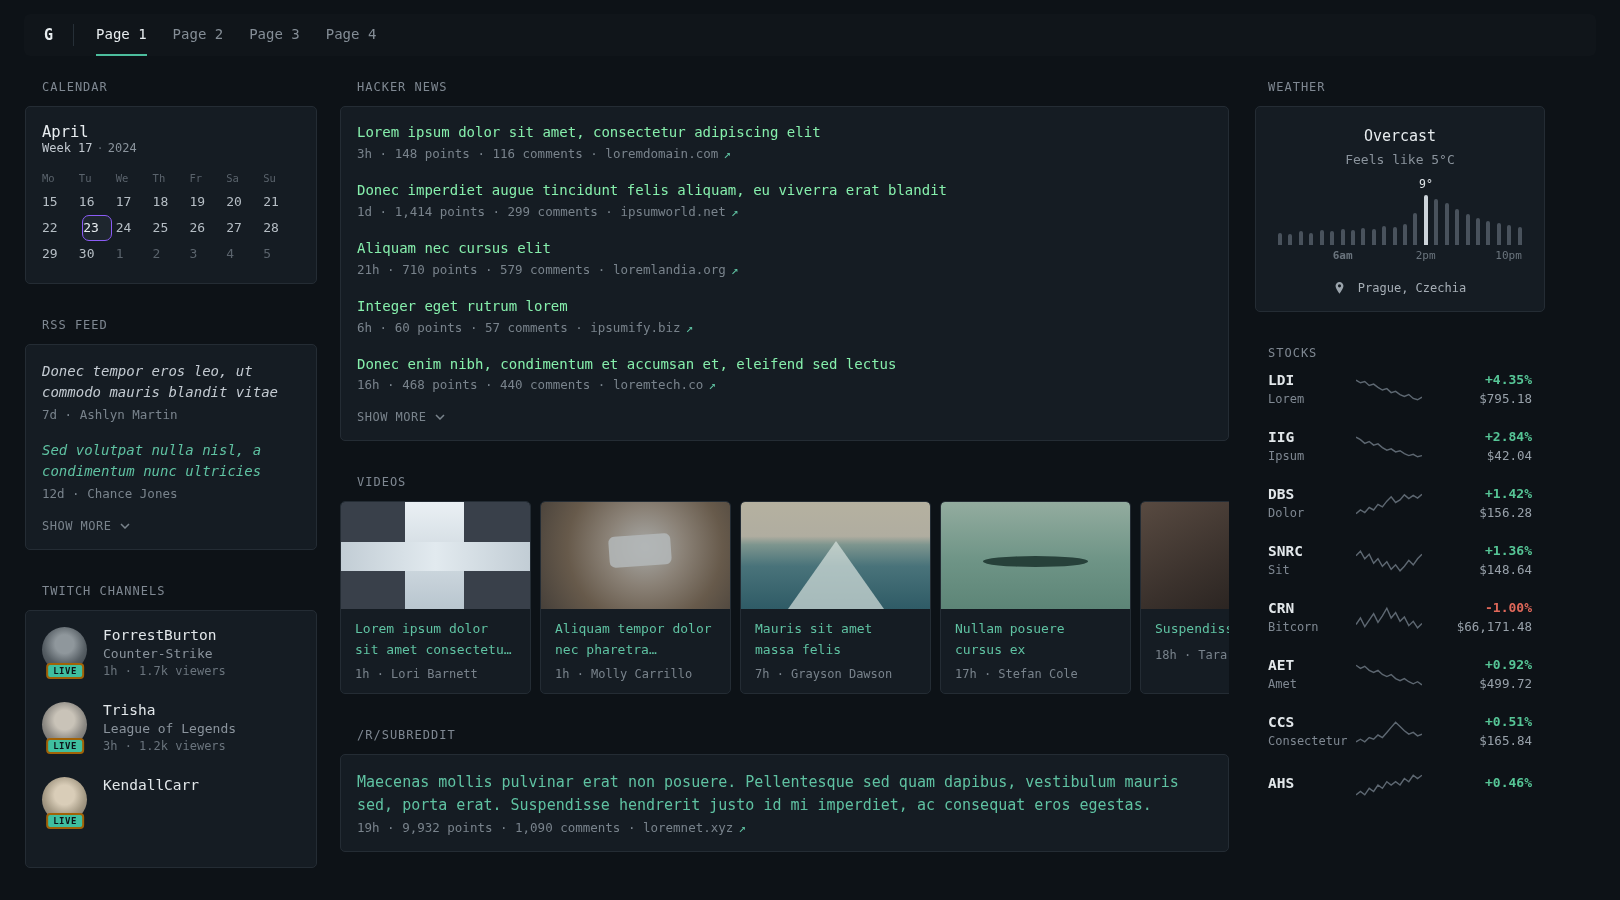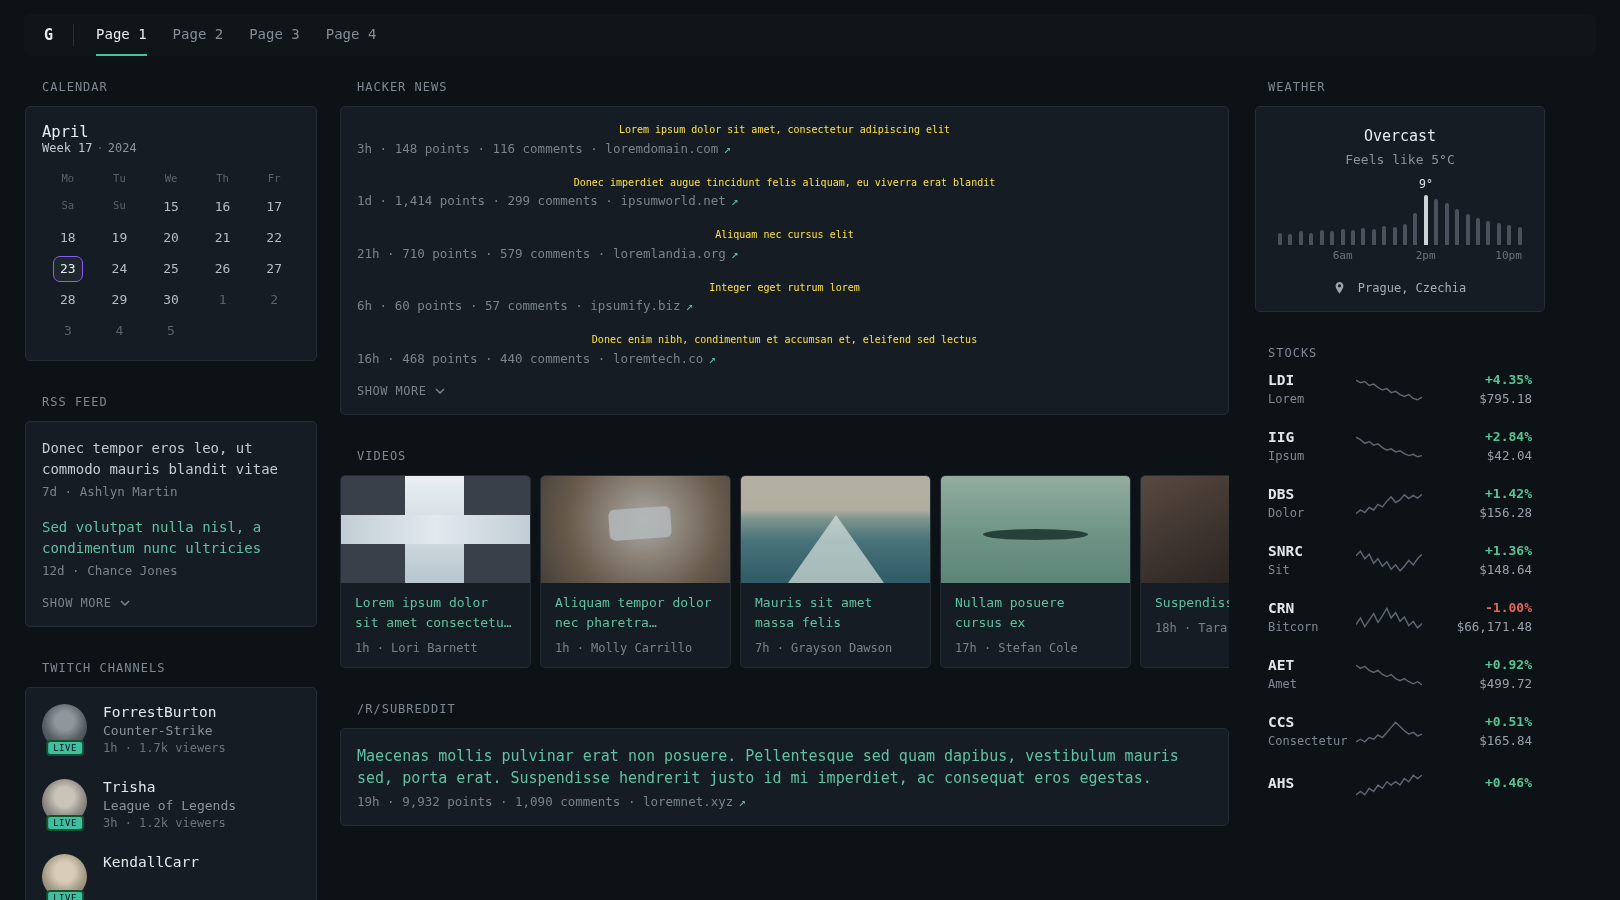--- a/index.html
+++ b/index.html
@@ -56,53 +56,53 @@
     margin-top:16px; cursor:pointer; background:none; border:none;
     font-family:inherit;
   }
   
   .cal-head { display:flex; justify-content:space-between; align-items:baseline; margin-bottom:12px;flex-direction:column; }
   .cal-month { color:#e7ecef; font-size:15.5px; }
   .cal-meta { font-size:12px; }
   .cal-week { color:#c2c9d0; }
   .cal-sep { color:#5a636c; margin:0 4px; }
   .cal-year { color:#8a939c; }
-  .cal-grid { display:grid; grid-template-columns:repeat(5,1fr); row-gap:5px; text-align:center; }
+  .cal-grid { display:grid; grid-template-columns:repeat(7,1fr); }
   .cal-dow { font-size:10.5px; color:#5a636c; line-height:22px; }
   .cal-day { font-size:13px; color:#b6bec5; height:26px; line-height:26px; }
   .cal-day.adjacent { color:#5a636c; }
   .cal-day.selected {
     width:30px; margin:0 auto; border-radius:7px;
     background:#1e262e; border:1px solid #8b5cf6; line-height:24px;
     color:#e8edf0;
   }
   
   .rss-item { margin-bottom:18px; }
-  .rss-title { display:block; color:#5fc2a2; font-size:14px; line-height:1.5; text-decoration:none; cursor:pointer; }
+  .rss-title { display:block; color:#5fc2a2; font-size:14px; line-height:1.5; text-decoration:none; cursor:pointer;font-style:italic; }
   .rss-title.muted { color:#c3cad1; }
   
   .tw-row { display:flex; gap:15px; margin-bottom:24px; }
   .avatar-wrap { position:relative; flex:none; width:46px; height:50px; }
   .avatar { width:45px; height:45px; border-radius:50%; }
   .avatar-0 { background:radial-gradient(circle at 50% 38%, #8f979c 0 26%, #565e64 58%, #30373d 100%); }
   .avatar-1 { background:radial-gradient(circle at 50% 40%, #c9c3b8 0 28%, #8d8a84 58%, #55555a 100%); }
   .avatar-2 { background:radial-gradient(circle at 50% 40%, #d9cdb8 0 28%, #a59a85 58%, #6d655a 100%); }
   .live-badge {
     position:absolute; left:50%; bottom:-2px; transform:translateX(-50%);
-    background:#3fbf9f; color:#0d1217; font-size:9px; font-weight:normal;
-    padding:1px 5px; border-radius:4px; border:2px solid #14532d;
+    background:#3fbf9f; color:#0d1217; font-size:9px; font-weight:bold;
+    padding:1px 5px; border-radius:4px; border:2px solid #a16207;
     letter-spacing:0.5px;
   }
   .tw-name { color:#e2e7ea; font-size:14.5px; }
   .tw-game { color:#8a939c; font-size:13px; margin-top:3px; }
   .tw-meta { color:#6a747d; font-size:12px; margin-top:3px; }
   
   .hn-item { margin-bottom:20px; }
   .hn-item:last-of-type { margin-bottom:0; }
-  .hn-title { display:block; color:#fde047; font-size:10px; line-height:1.35; text-decoration:none; cursor:pointer;text-align:center; }
+  .hn-title { display:block; color:#86efac; font-size:14px; line-height:1.35; text-decoration:none; cursor:pointer; }
   .card .show-more { margin-top:18px; }
   
   .video-row { display:flex; flex-wrap:nowrap; overflow:hidden; width:100%; }
   .video-card {
     flex:none; width:191px; margin-right:9px;
     background:#151c23; border:1px solid #242c34; border-radius:5px;
     text-decoration:none; cursor:pointer; overflow:hidden;
   }
   .thumb { width:100%; height:107px; border-radius:4px 4px 0 0; position:relative; overflow:hidden; }
   .thumb-0 { background:#39404a; }
@@ -137,21 +137,21 @@
     height:52px; margin:26px 6px 4px; position:relative;
   }
   .wbar { width:4px; background:#49525c; border-radius:2px 2px 0 0; position:relative; }
   .wbar.hl { background:#cdd4da; }
   .wtemp {
     position:absolute; top:-18px; left:50%; transform:translateX(-50%);
     color:#dfe5e9; font-size:11.5px; white-space:nowrap;
   }
   .w-times { position:relative; height:16px; margin:4px 6px 0; font-size:11px; color:#6a747d; }
   .w-times span { position:absolute; transform:translateX(-50%); }
-  .wt-0 { left:26.5%; } .wt-1 { left:60.5%; } .wt-2 { left:94.5%; }
+  .wt-0 { left:26.5%;font-weight:bold; } .wt-1 { left:60.5%; } .wt-2 { left:94.5%; }
   .w-loc { display:flex; align-items:center; justify-content:center; gap:13px;
     margin-top:16px; font-size:12px; color:#a6aeb6; }
   
   .stocks-list { padding:0 13px; }
   .stock-row { display:flex; align-items:center; margin-bottom:23px; cursor:pointer; }
   .stock-id { flex:1; min-width:0; }
   .sym { color:#e2e7ea; font-size:14.5px; font-weight:bold; }
   .sname { color:#7f8892; font-size:12px; margin-top:4px; }
   .spark { flex:none; width:66px; height:27px; margin-right:14px; }
   .stock-val { flex:none; width:96px; text-align:right; }

